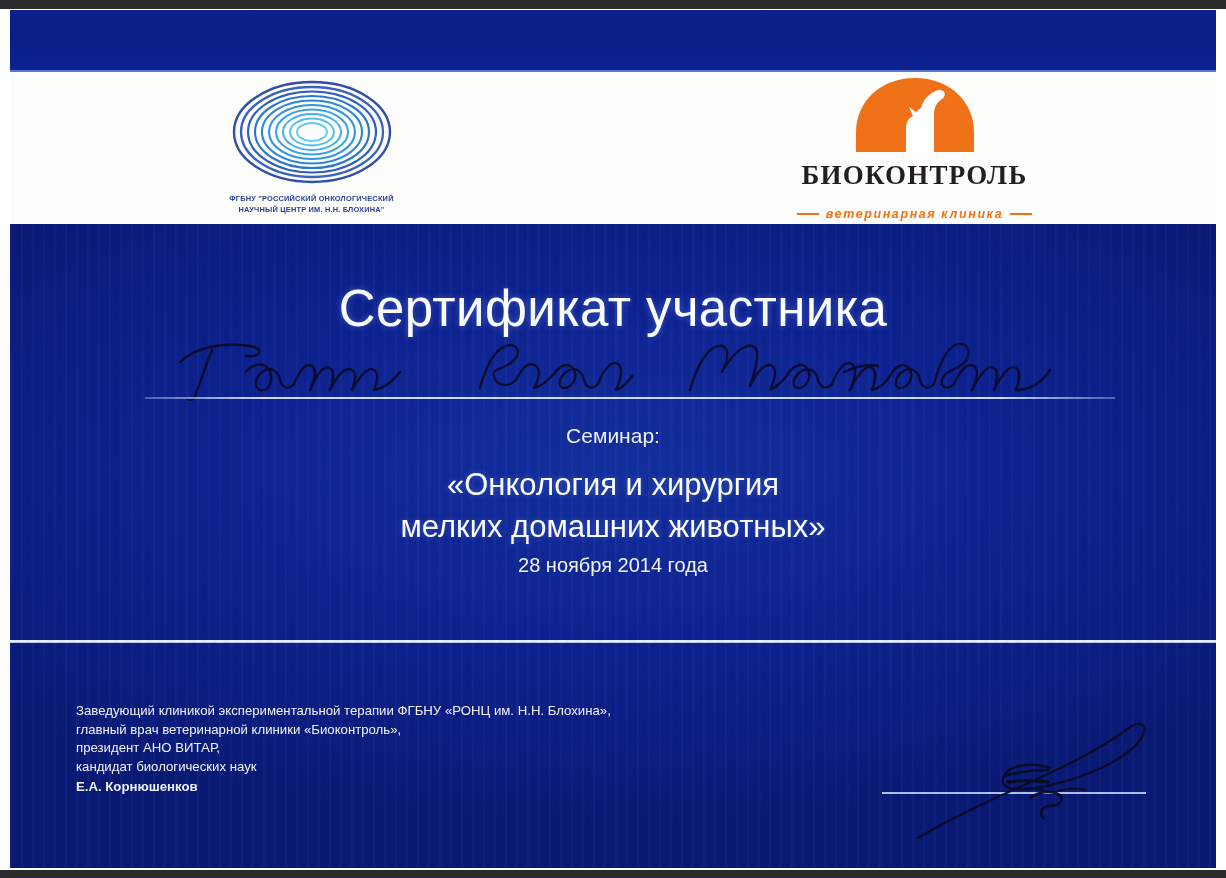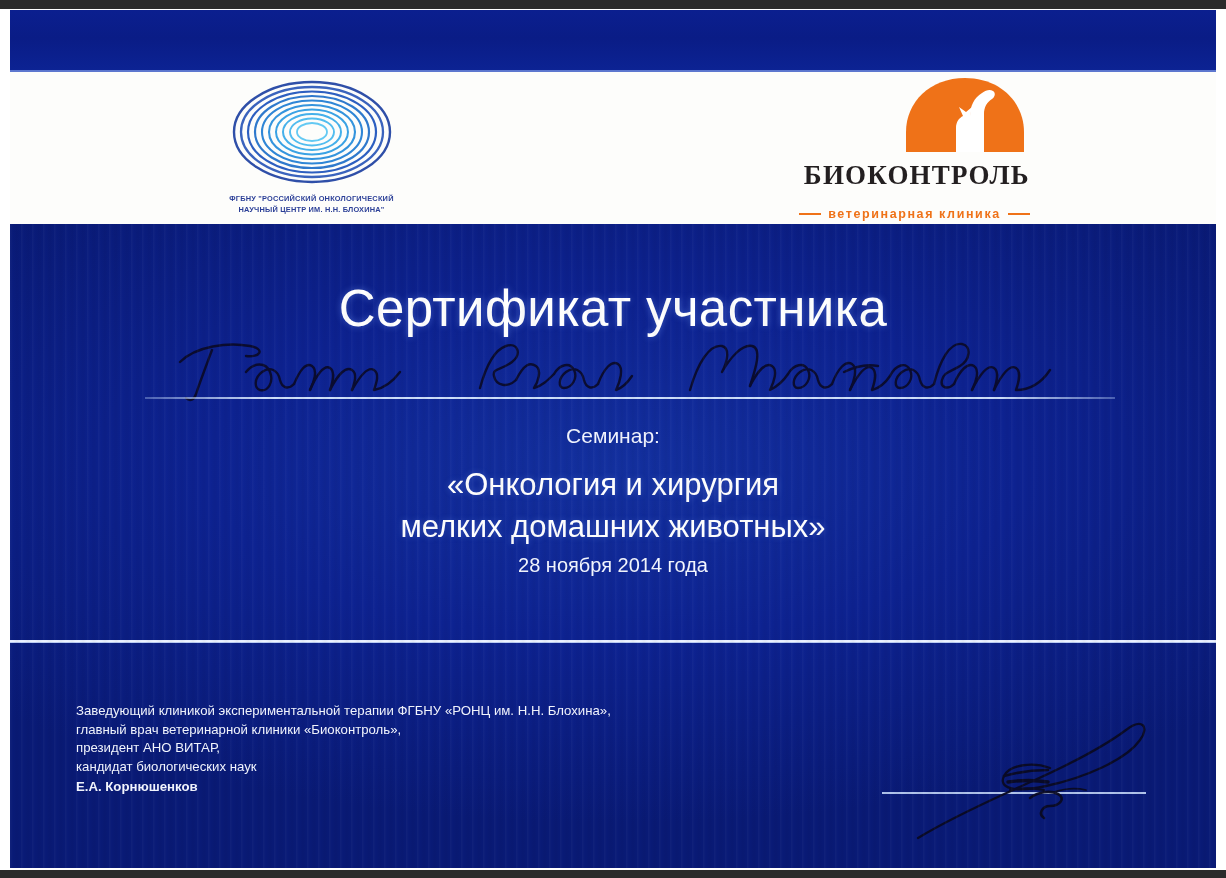--- a/index.html
+++ b/index.html
@@ -68,36 +68,37 @@
     text-align: center;
     color: #2b3f97;
     font-size: 7.4px;
     font-weight: bold;
     letter-spacing: .2px;
     line-height: 1.45;
     white-space: pre-line;
   }
 
   
-  .bio-wrap { display:flex; flex-direction:column; align-items:flex-end; }
+  .bio-wrap { display:flex; flex-direction:column; align-items:center; }
   .bio-name {
     margin-top: 2px;
     font-family: "Liberation Serif", serif;
     font-size: 27px;
     font-weight: bold;
     letter-spacing: 1.2px;
     color: #231f20;
   }
   .bio-sub {
     display:flex; align-items:center; gap:7px;
     margin-top: 16px;
     color: #ef7218;
     font-size: 12.5px;
     font-weight: bold;
     letter-spacing: 1.6px;
+    font-style: italic;
   }
   .bio-sub .dash {
     display:block; width: 22px; height: 2px; background:#ef7218;
   }
 
   
   .vitar-wrap { position: relative; width: 122px; height: 122px; }
 
   
   .body-blue {

